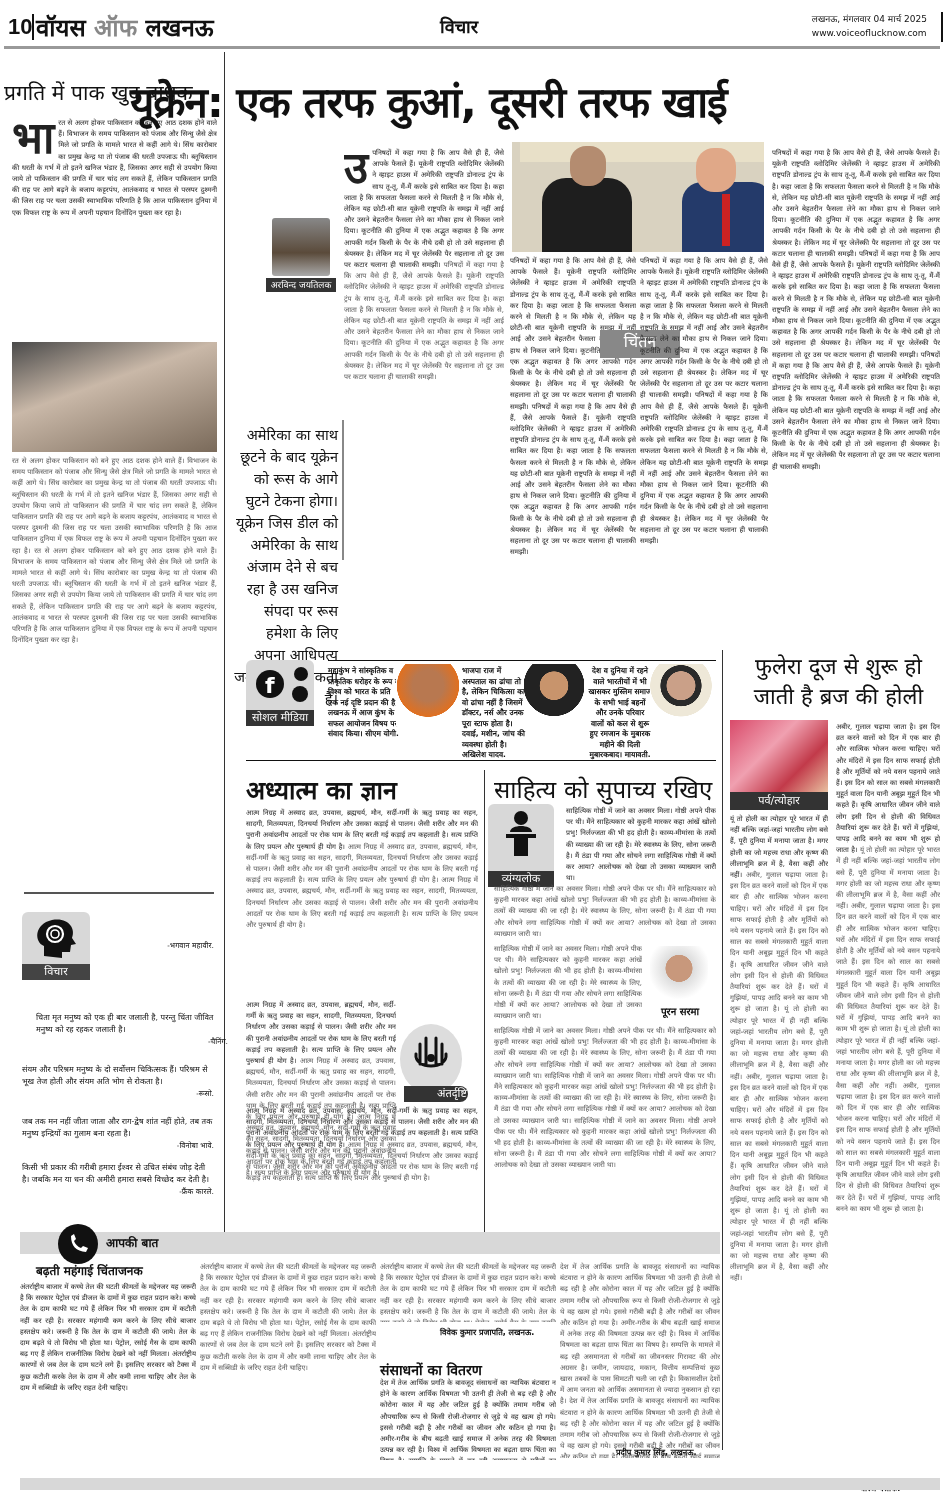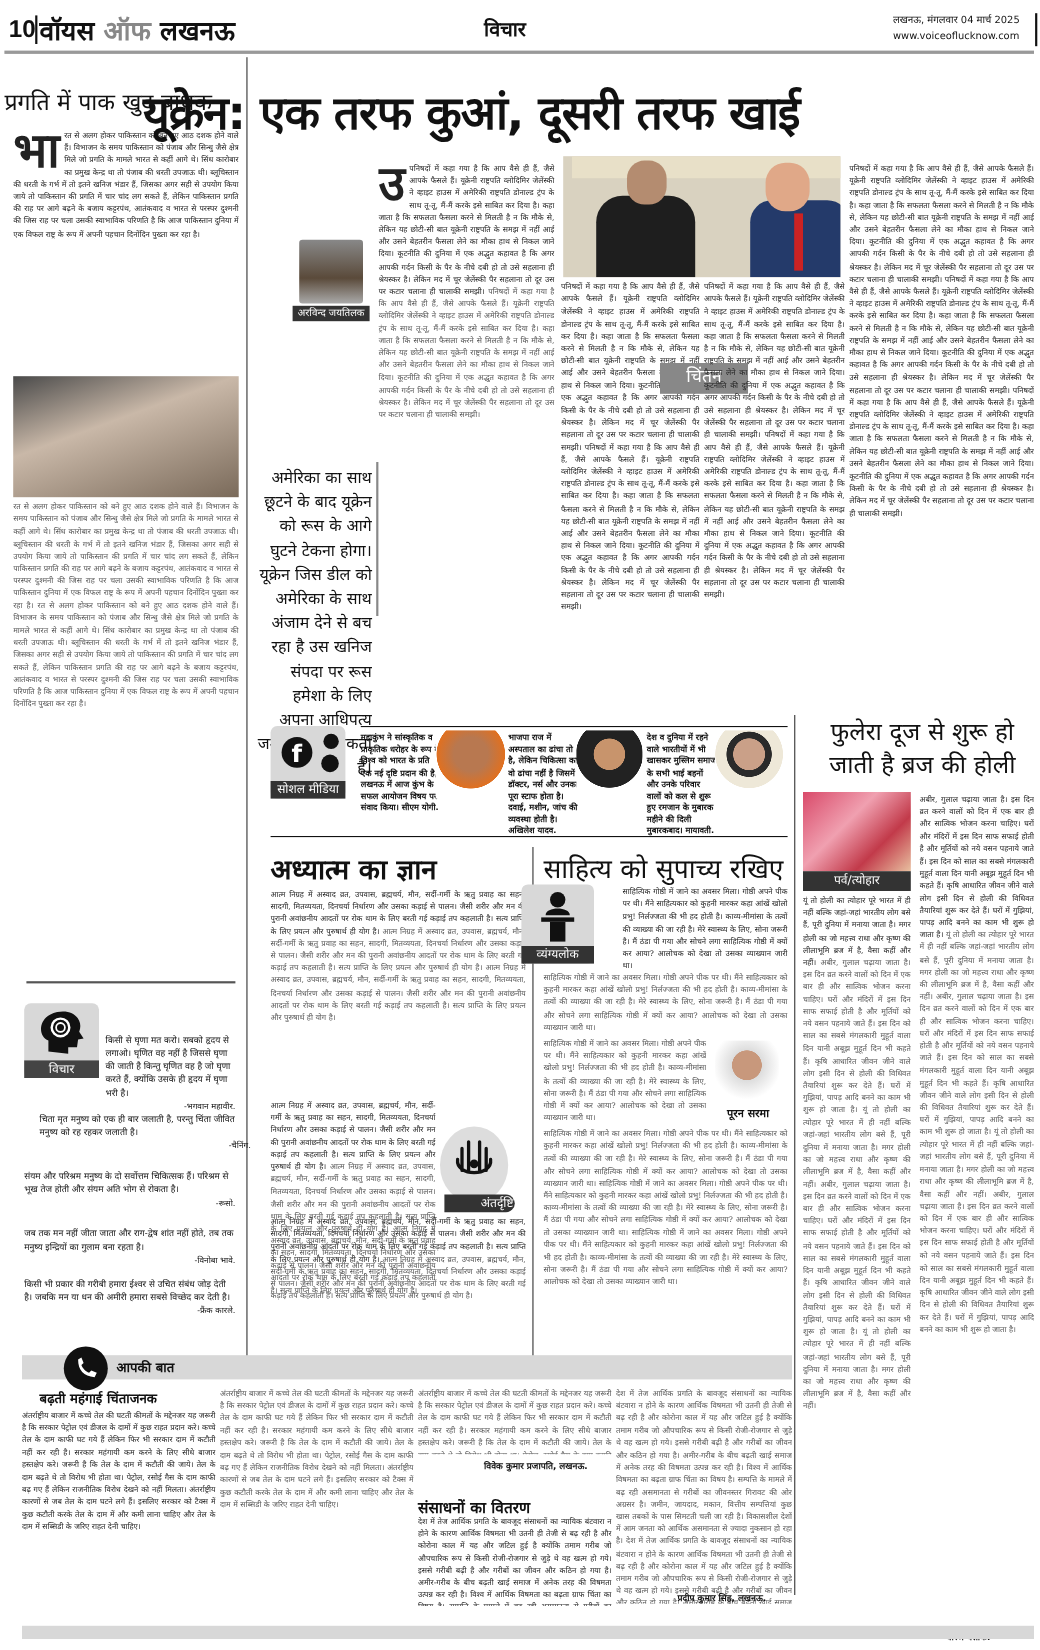--- a/index.html
+++ b/index.html
@@ -65,21 +65,20 @@
 
 <div class="abs icon-box" style="left:22px;top:912px;width:68px;height:68px;">
   <svg width="68" height="50" viewBox="0 0 68 50">
     <path d="M22 44 V34 C12 30 12 12 30 8 C46 5 54 16 50 26 L54 32 L49 33 L48 40 L40 40 L40 46 Z" fill="#111"></path>
     <circle cx="33" cy="22" r="8" fill="none" stroke="#fff" stroke-width="2.2"></circle>
     <circle cx="33" cy="22" r="4" fill="none" stroke="#fff" stroke-width="1.6"></circle>
   </svg>
   <div class="caption-bar" style="position:absolute;left:0;bottom:0;width:68px;height:16px;line-height:16px;background:#444;">विचार</div>
 </div>
 <div class="abs quote" style="left:96px;top:940px;width:118px;">
-  <div>किसी से घृणा मत करो। सबको हृदय से लगाओ। घृणित वह नहीं है जिससे घृणा की जाती है किन्तु घृणित वह है जो घृणा करते हैं, क्योंकि उसके ही हृदय में घृणा भरी है।</div>
   <div class="attrib">-भगवान महावीर.</div>
 </div>
 <div class="abs quote" style="left:36px;top:1012px;width:192px;">
   <div>चिता मृत मनुष्य को एक ही बार जलाती है, परन्तु चिंता जीवित मनुष्य को रह रहकर जलाती है।</div>
   <div class="attrib">-चैनिंग.</div>
 </div>
 <div class="abs quote" style="left:22px;top:1064px;width:192px;">
   <div>संयम और परिश्रम मनुष्य के दो सर्वोत्तम चिकित्सक हैं। परिश्रम से भूख तेज होती और संयम अति भोग से रोकता है।</div>
   <div class="attrib">-रूसो.</div>
 </div>
@@ -147,21 +146,21 @@
 <div class="abs social-text" style="left:328px;top:666px;width:74px;">
   <span>महाकुंभ ने सांस्कृतिक व प्राकृतिक धरोहर के रूप में विश्व को भारत के प्रति एक नई दृष्टि प्रदान की है, लखनऊ में आज कुंभ के सफल आयोजन विषय पर संवाद किया।</span>
   <span>सीएम योगी.</span>
 </div>
 <div class="abs" style="left:396px;top:664px;width:64px;height:62px;background:radial-gradient(circle at 50% 35%,#b87850 30%,#e07020 60%,#fff 61%);"></div>
 <div class="abs social-text" style="left:462px;top:666px;width:64px;">
   <span>भाजपा राज में अस्पताल का ढांचा तो है, लेकिन चिकित्सा का वो ढांचा नहीं है जिसमें डॉक्टर, नर्स और उनका पूरा स्टाफ होता है। दवाई, मशीन, जांच की व्यवस्था होती है।</span>
   <span>अखिलेश यादव.</span>
 </div>
 <div class="abs" style="left:524px;top:664px;width:60px;height:62px;background:radial-gradient(circle at 50% 35%,#c8946c 28%,#222 29%,#222 60%,#fff 61%);"></div>
-<div class="abs social-text" style="left:588px;top:666px;width:64px;">
+<div class="abs social-text" style="left:588px;top:666px;width:64px;text-align:center;">
   <span>देश व दुनिया में रहने वाले भारतीयों में भी खासकर मुस्लिम समाज के सभी भाई बहनों और उनके परिवार वालों को कल से शुरू हुए रमजान के मुबारक महीने की दिली मुबारकबाद।</span>
   <span>मायावती.</span>
 </div>
 <div class="abs" style="left:650px;top:664px;width:62px;height:62px;background:radial-gradient(circle at 50% 35%,#caa088 28%,#2a2a2a 29%,#2a2a2a 40%,#eee8d8 41%,#eee8d8 60%,#fff 61%);"></div>
 <div class="abs" style="left:246px;top:760px;width:470px;height:1px;background:#111;"></div>
 
 <div class="abs" style="left:736px;top:652px;width:205px;font-size:22px;line-height:30px;text-align:center;">फुलेरा दूज से शुरू हो जाती है ब्रज की होली</div>
 <div class="abs" style="left:730px;top:720px;width:98px;height:72px;background:linear-gradient(135deg,#d94a6a,#f0a0b0 40%,#c23a4a 70%,#e8c0a0);"></div>
 <div class="abs caption-bar" style="left:730px;top:792px;width:98px;height:18px;line-height:18px;font-size:11px;">पर्व/त्योहार</div>
 <div class="abs body-text" style="left:730px;top:814px;width:98px;height:640px;">
@@ -198,21 +197,21 @@
   <span class="filler">आत्म निग्रह में अस्वाद व्रत, उपवास, ब्रह्मचर्य, मौन, सर्दी-गर्मी के ऋतु प्रवाह का सहन, सादगी, मितव्ययता, दिनचर्या निर्धारण और उसका कड़ाई से पालन। जैसी शरीर और मन की पुरानी अवांछनीय आदतों पर रोक थाम के लिए बरती गई कड़ाई तप कहलाती है। सत्य प्राप्ति के लिए प्रयत्न और पुरुषार्थ ही योग है।</span>
   <span class="filler">आत्म निग्रह में अस्वाद व्रत, उपवास, ब्रह्मचर्य, मौन, सर्दी-गर्मी के ऋतु प्रवाह का सहन, सादगी, मितव्ययता, दिनचर्या निर्धारण और उसका कड़ाई से पालन। जैसी शरीर और मन की पुरानी अवांछनीय आदतों पर रोक थाम के लिए बरती गई कड़ाई तप कहलाती है। सत्य प्राप्ति के लिए प्रयत्न और पुरुषार्थ ही योग है।</span>
 </div>
 <div class="abs body-text" style="left:246px;top:1106px;width:232px;height:130px;">
   <span>आत्म निग्रह में अस्वाद व्रत, उपवास, ब्रह्मचर्य, मौन, सर्दी-गर्मी के ऋतु प्रवाह का सहन, सादगी, मितव्ययता, दिनचर्या निर्धारण और उसका कड़ाई से पालन। जैसी शरीर और मन की पुरानी अवांछनीय आदतों पर रोक थाम के लिए बरती गई कड़ाई तप कहलाती है। सत्य प्राप्ति के लिए प्रयत्न और पुरुषार्थ ही योग है।</span>
   <span class="filler">आत्म निग्रह में अस्वाद व्रत, उपवास, ब्रह्मचर्य, मौन, सर्दी-गर्मी के ऋतु प्रवाह का सहन, सादगी, मितव्ययता, दिनचर्या निर्धारण और उसका कड़ाई से पालन। जैसी शरीर और मन की पुरानी अवांछनीय आदतों पर रोक थाम के लिए बरती गई कड़ाई तप कहलाती है। सत्य प्राप्ति के लिए प्रयत्न और पुरुषार्थ ही योग है।</span>
 </div>
 
 <div class="abs col-rule" style="left:484px;top:770px;height:470px;"></div>
 <div class="abs h-sub-light" style="left:494px;top:772px;font-size:24px;">साहित्य को सुपाच्य रखिए</div>
-<div class="abs icon-box" style="left:474px;top:804px;width:66px;height:72px;">
+<div class="abs icon-box" style="left:488px;top:804px;width:66px;height:83px;">
   <svg width="66" height="56" viewBox="0 0 66 56">
     <circle cx="33" cy="14" r="7" fill="#111"></circle>
     <path d="M22 28 C22 20 44 20 44 28 Z" fill="#111"></path>
     <rect x="18" y="30" width="30" height="4" fill="#111"></rect>
     <rect x="26" y="34" width="14" height="18" fill="#111"></rect>
   </svg>
   <div class="caption-bar" style="position:absolute;left:0;bottom:0;width:66px;height:16px;line-height:16px;">व्यंग्यलोक</div>
 </div>
 <div class="abs body-text" style="left:566px;top:806px;width:150px;height:78px;">
   <span>साहित्यिक गोष्ठी में जाने का अवसर मिला। गोष्ठी अपने पीक पर थी। मैंने साहित्यकार को कुहनी मारकर कहा आंखें खोलो प्रभु! निर्लज्जता की भी हद होती है। काव्य-मीमांसा के तत्वों की व्याख्या की जा रही है। मेरे स्वास्थ्य के लिए, सोना जरूरी है। मैं ठंडा पी गया और सोचने लगा साहित्यिक गोष्ठी में क्यों कर आया? आलोचक को देखा तो उसका व्याख्यान जारी था।</span>

